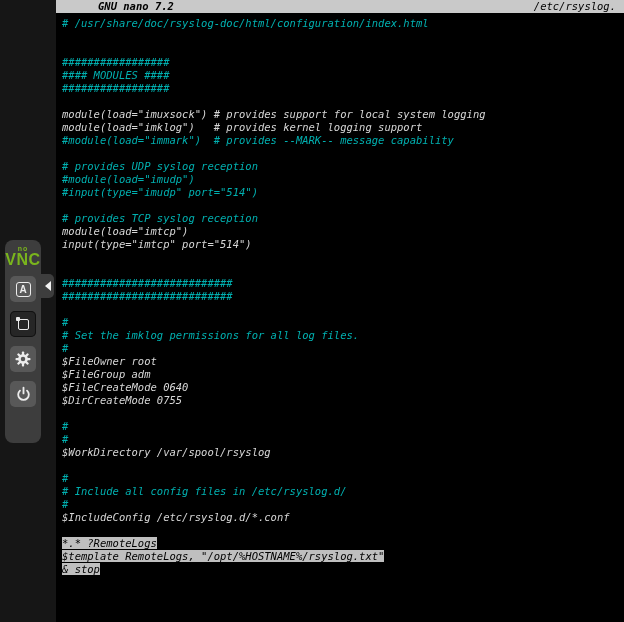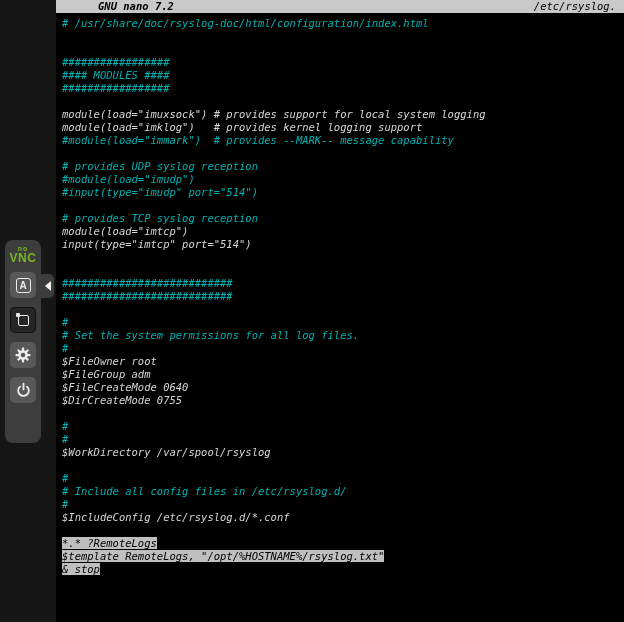--- a/index.html
+++ b/index.html
@@ -32,21 +32,21 @@
   
   .vnc-bar{
     position:absolute;left:5px;top:240px;width:36px;height:203px;
     background:#3d3d3d;border-radius:8px;
     display:flex;flex-direction:column;align-items:center;
     padding-top:5px;box-sizing:border-box;
     font-family:"Liberation Sans", sans-serif;
   }
   .vnc-logo{text-align:center;margin-bottom:8px;line-height:1;}
   .logo-no{font-size:7px;color:#7ab51d;font-weight:bold;letter-spacing:1px;}
-  .logo-vnc{font-size:12px;color:#7ab51d;font-weight:bold;letter-spacing:0.5px;}
+  .logo-vnc{font-size:16px;color:#7ab51d;font-weight:bold;letter-spacing:0.5px;}
   .vnc-btn{
     width:26px;height:26px;border-radius:5px;background:#585858;
     display:flex;align-items:center;justify-content:center;
     margin-bottom:9px;cursor:pointer;
   }
   .vnc-btn.active{background:#262626;box-shadow:inset 0 0 0 1px #111;}
   .key-a{
     width:15px;height:15px;border:1.5px solid #ececec;border-radius:3px;
     display:flex;align-items:center;justify-content:center;
     color:#ececec;font-size:10px;font-weight:bold;box-sizing:border-box;
@@ -96,21 +96,21 @@
         <div class="line"></div>
         <div class="line"><span class="comment"># provides TCP syslog reception</span></div>
         <div class="line"><span class="normal">module(load="imtcp")</span></div>
         <div class="line"><span class="normal">input(type="imtcp" port="514")</span></div>
         <div class="line"></div>
         <div class="line"></div>
         <div class="line"><span class="comment">###########################</span></div>
         <div class="line"><span class="comment">###########################</span></div>
         <div class="line"></div>
         <div class="line"><span class="comment">#</span></div>
-        <div class="line"><span class="comment"># Set the system permissions for all log files.</span></div>
+        <div class="line"><span class="comment"># Set the imklog permissions for all log files.</span></div>
         <div class="line"><span class="comment">#</span></div>
         <div class="line"><span class="normal">$FileOwner root</span></div>
         <div class="line"><span class="normal">$FileGroup adm</span></div>
         <div class="line"><span class="normal">$FileCreateMode 0640</span></div>
         <div class="line"><span class="normal">$DirCreateMode 0755</span></div>
         <div class="line"></div>
         <div class="line"><span class="comment">#</span></div>
         <div class="line"><span class="comment">#</span></div>
         <div class="line"><span class="normal">$WorkDirectory /var/spool/rsyslog</span></div>
         <div class="line"></div>

